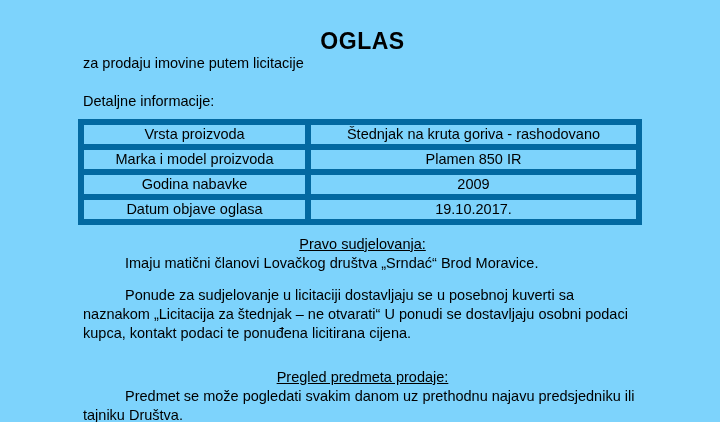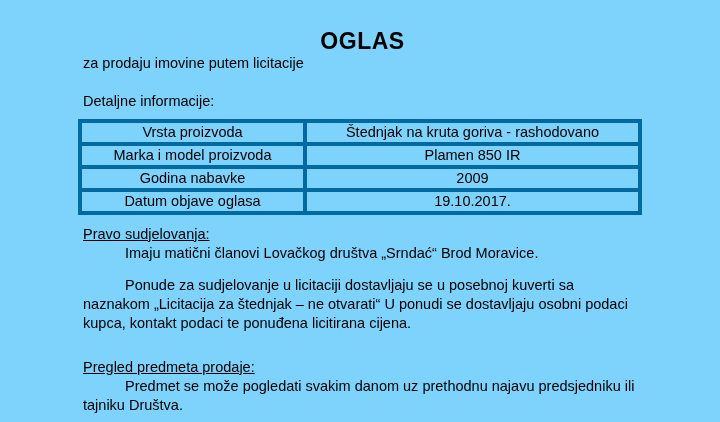--- a/index.html
+++ b/index.html
@@ -35,34 +35,35 @@
   .intro-label {
     margin: 19px 0 0 0;
   }
   table.details-table {
     border-collapse: collapse;
     table-layout: fixed;
     width: 564px;
     margin: 8px 0 0 -5px;
   }
   table.details-table td {
-    border: 4px solid #0369a1;
+    border: 6px solid #0369a1;
     height: 18.8px;
     padding: 0 15px;
     text-align: center;
     vertical-align: middle;
     font-size: 14.5px;
     line-height: 17px;
     overflow: hidden;
     white-space: nowrap;
   }
   td.col-label { width: 191px; }
   .sec-heading {
     margin: 0;
     text-decoration: underline;
+    text-align: center;
   }
   .mt10 { margin-top: 10px; }
   .mt8  { margin-top: 24px;  }
   .para {
     margin: 0;
     text-indent: 42px;
   }
   .para.gap { margin-top: 13px; }
 </style>
 </head>

